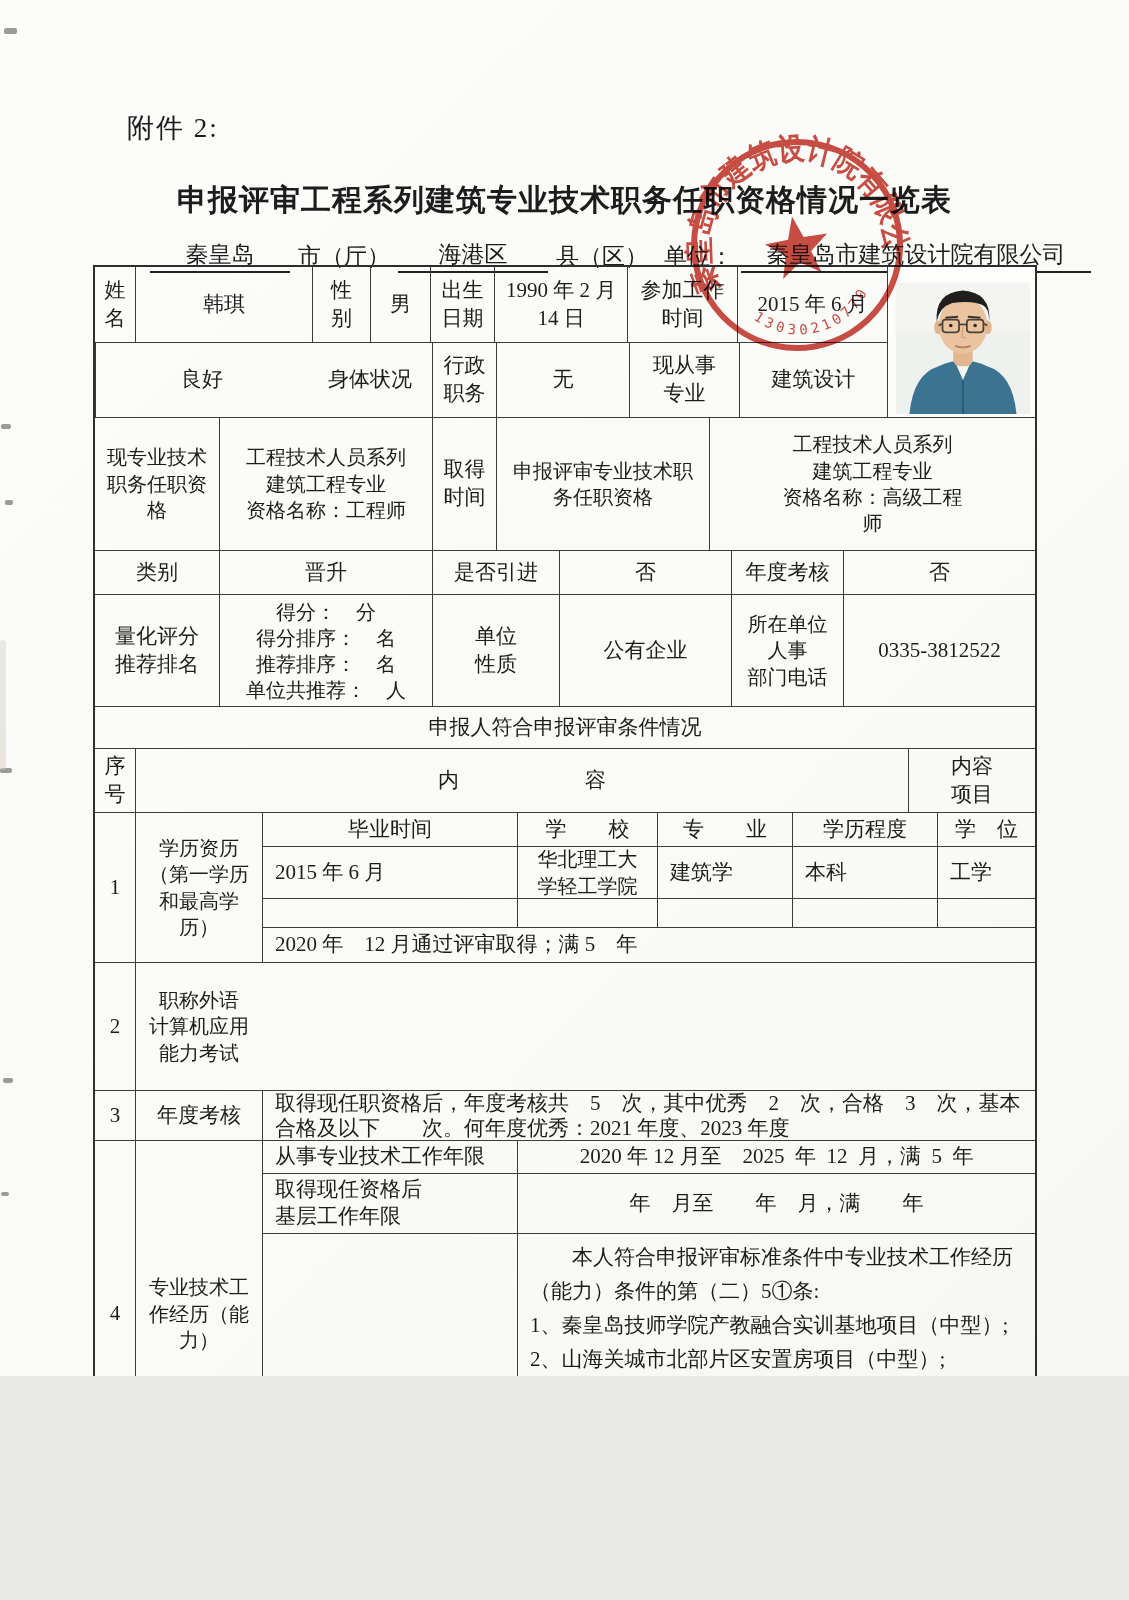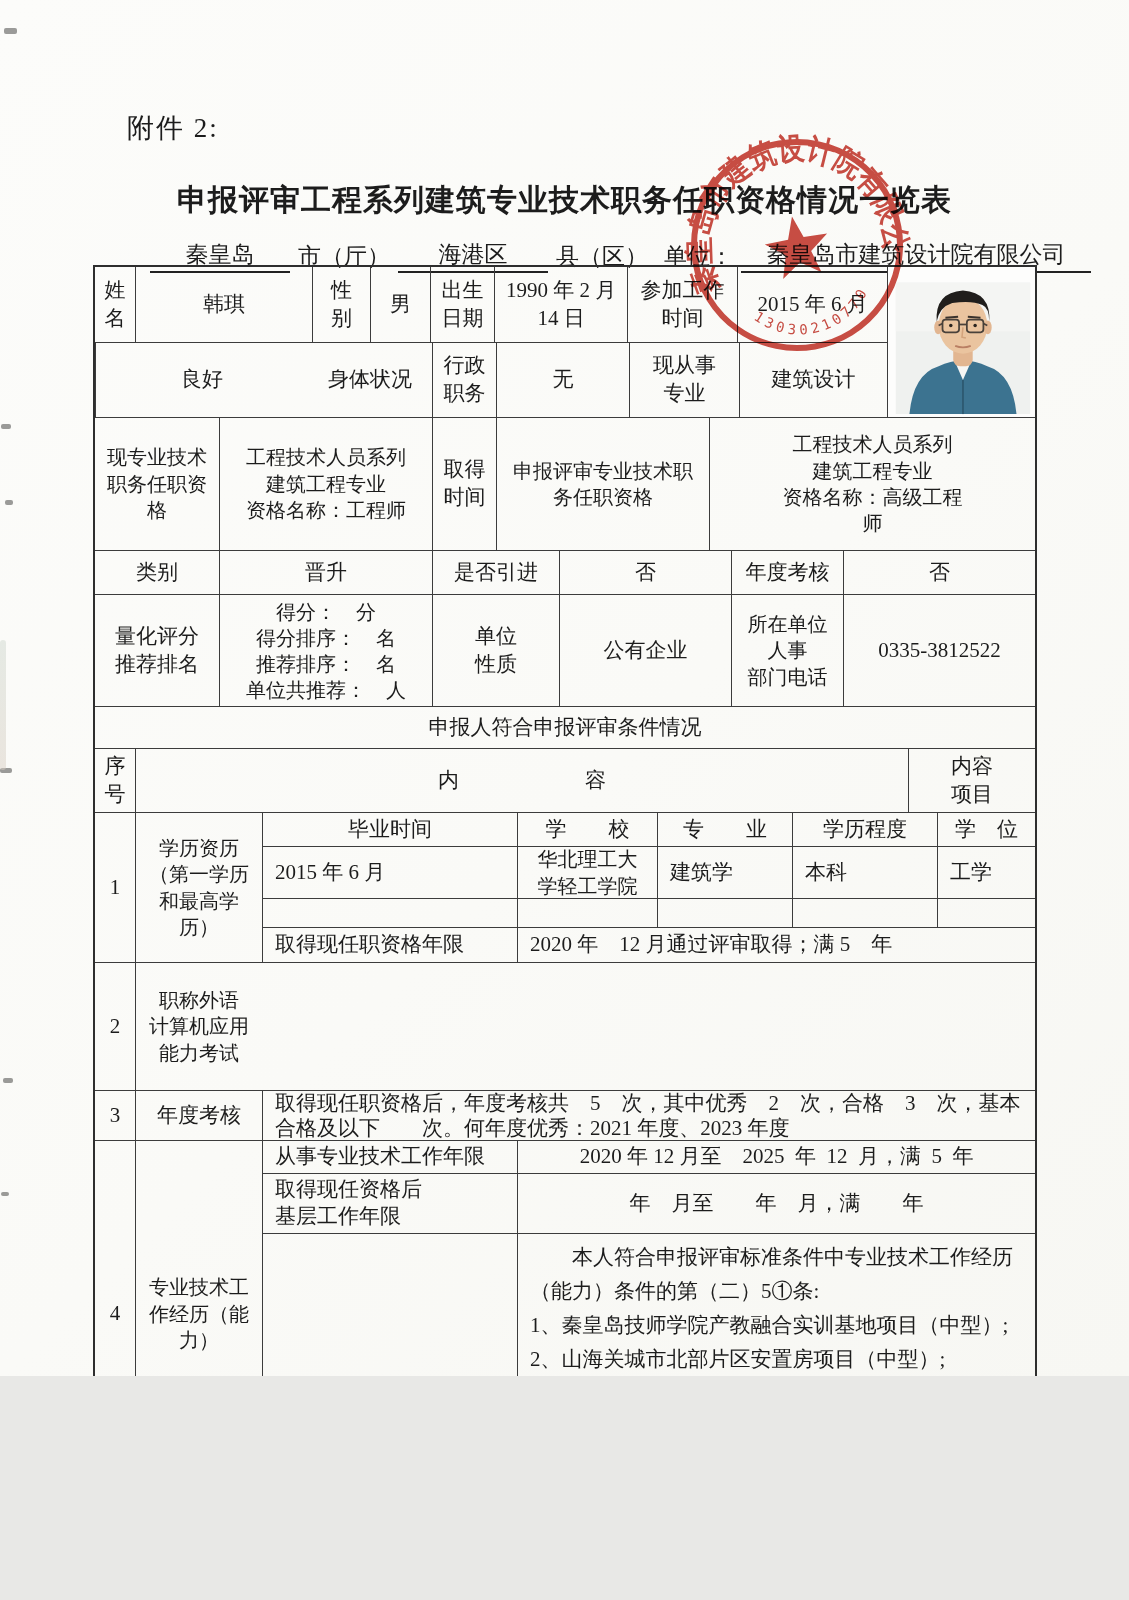--- a/index.html
+++ b/index.html
@@ -209,21 +209,20 @@
           <div class="c left" style="flex:1">工学</div>
         </div>
         <div class="r" style="height:29px">
           <div class="c" style="width:255px"></div>
           <div class="c" style="width:140px"></div>
           <div class="c" style="width:135px"></div>
           <div class="c" style="width:145px"></div>
           <div class="c" style="flex:1"></div>
         </div>
         <div class="r" style="flex:1">
-          <div class="c left" style="width:255px">取得现任职资格年限</div>
           <div class="c left" style="flex:1">2020 年　12 月通过评审取得；满 5　年</div>
         </div>
       </div>
     </div>
 
     <div class="r" style="height:128px">
       <div class="c nl" style="width:40px">2</div>
       <div class="c sm" style="width:127px">职称外语
 计算机应用
 能力考试</div>

